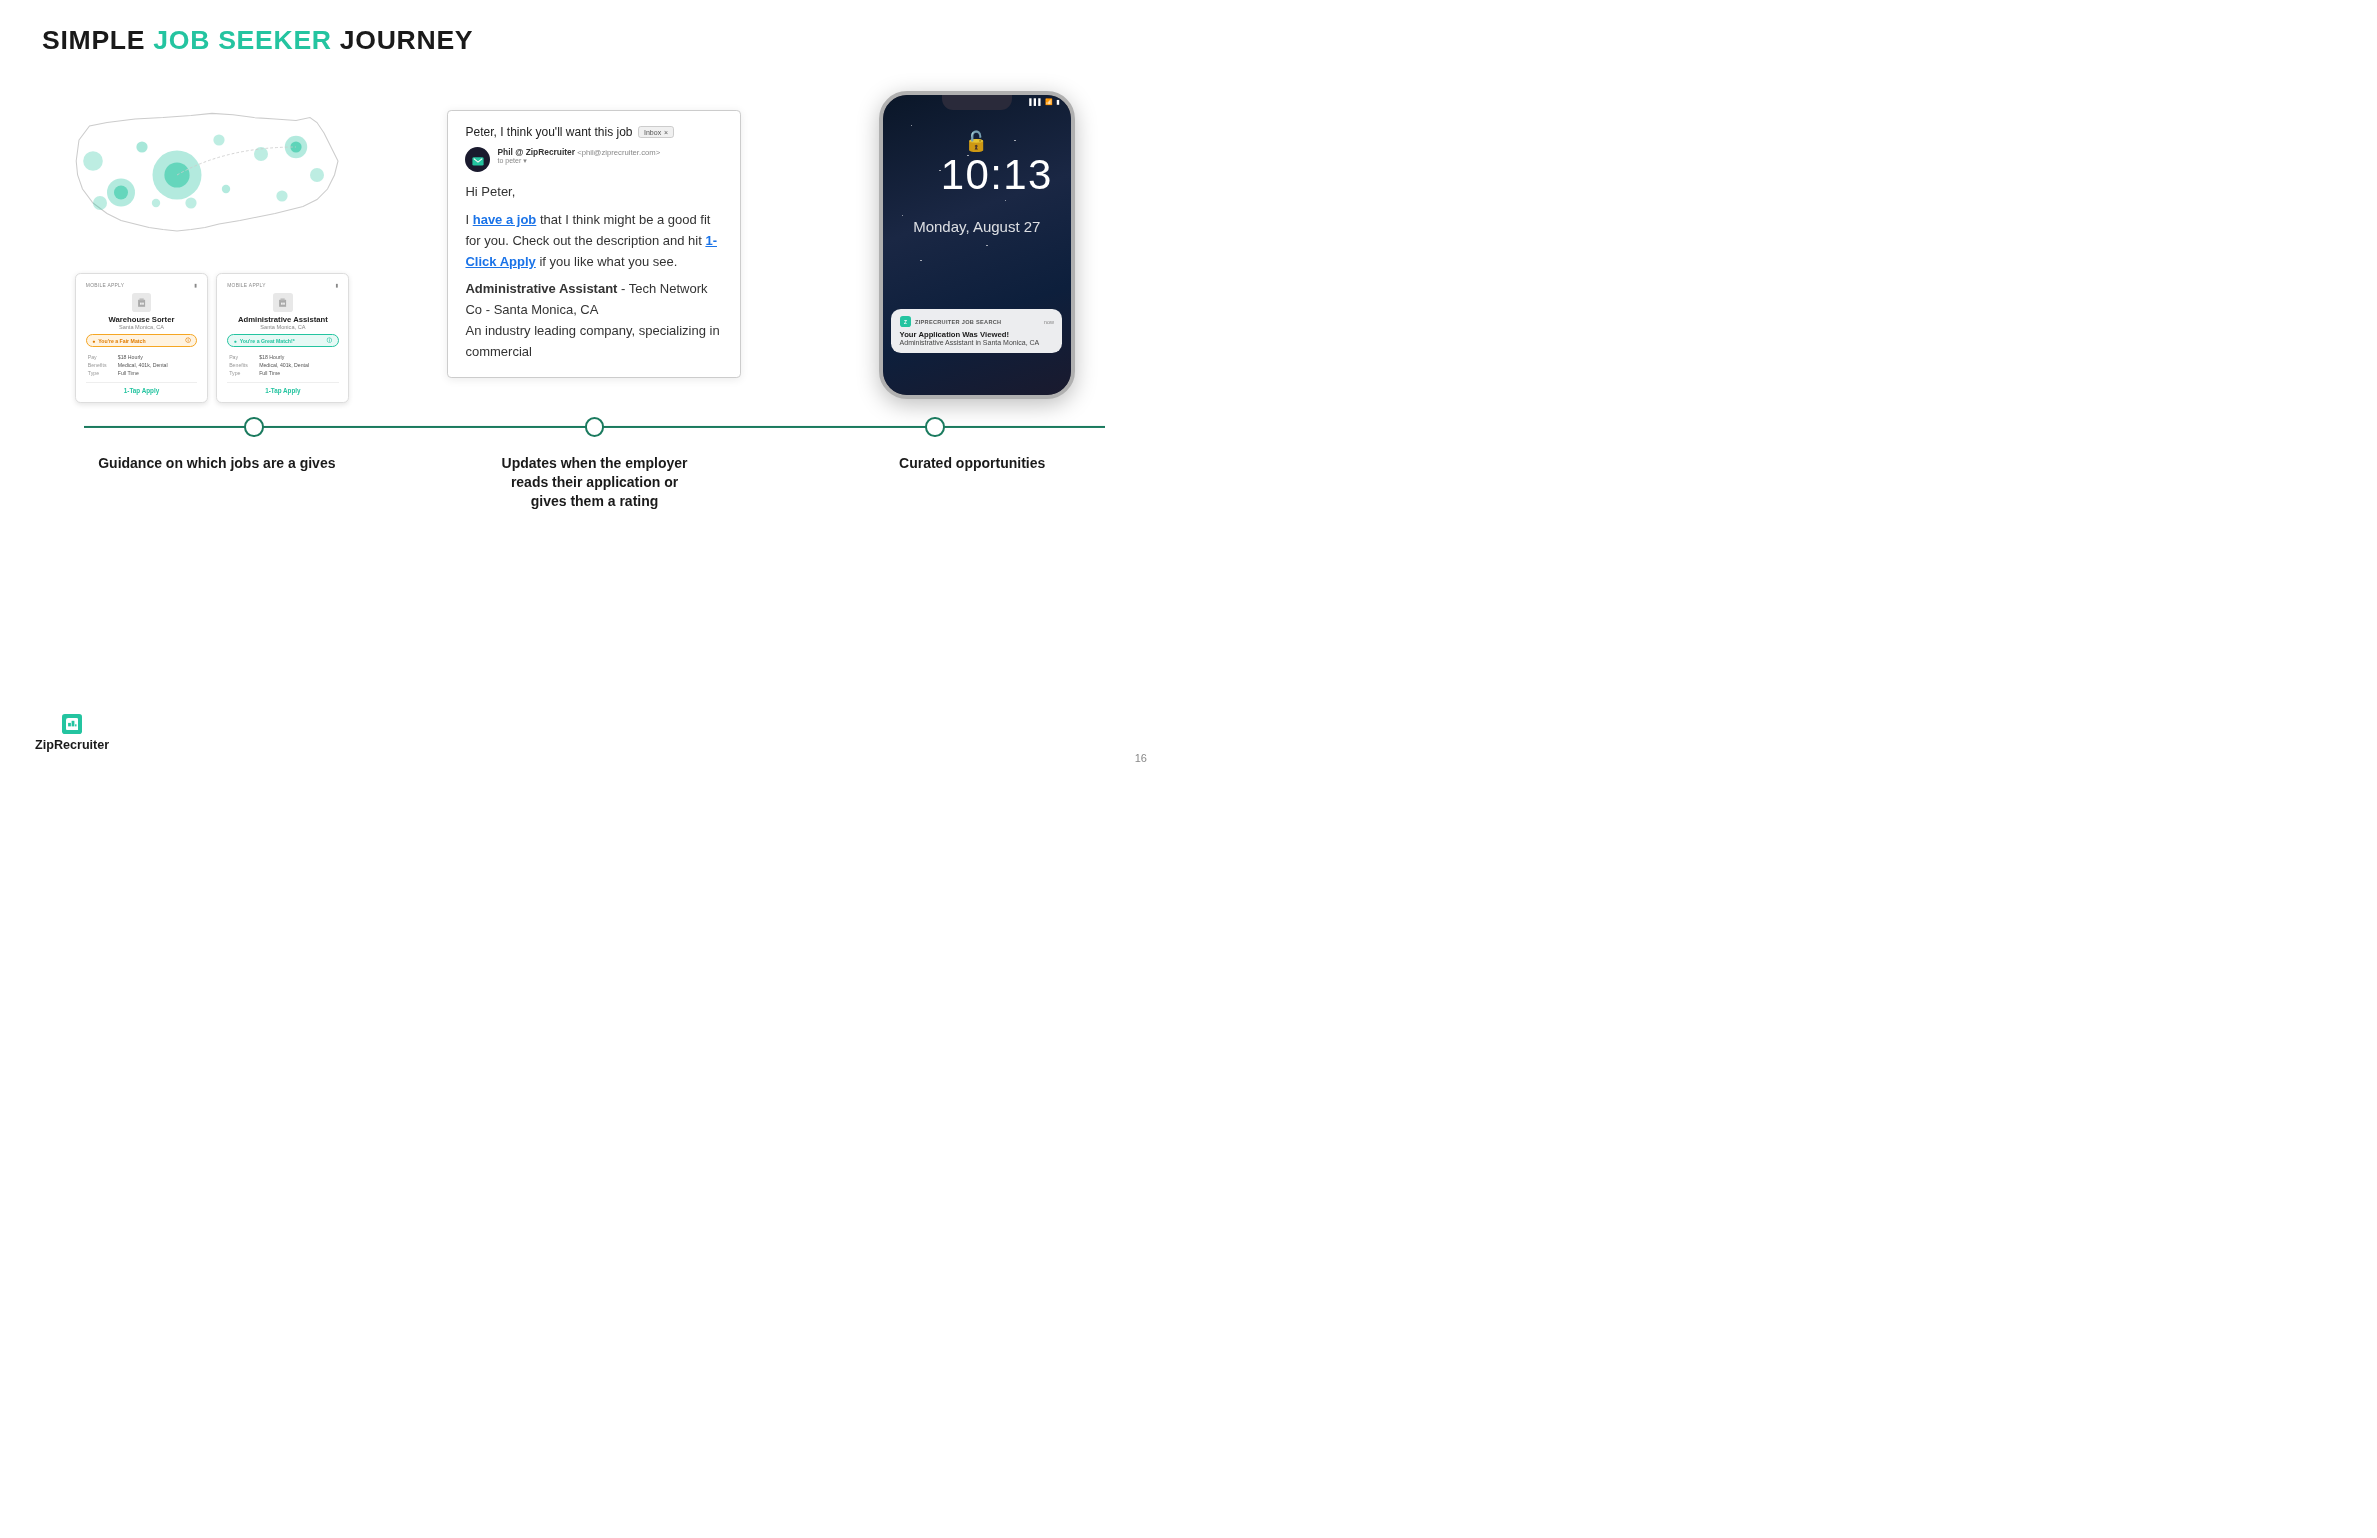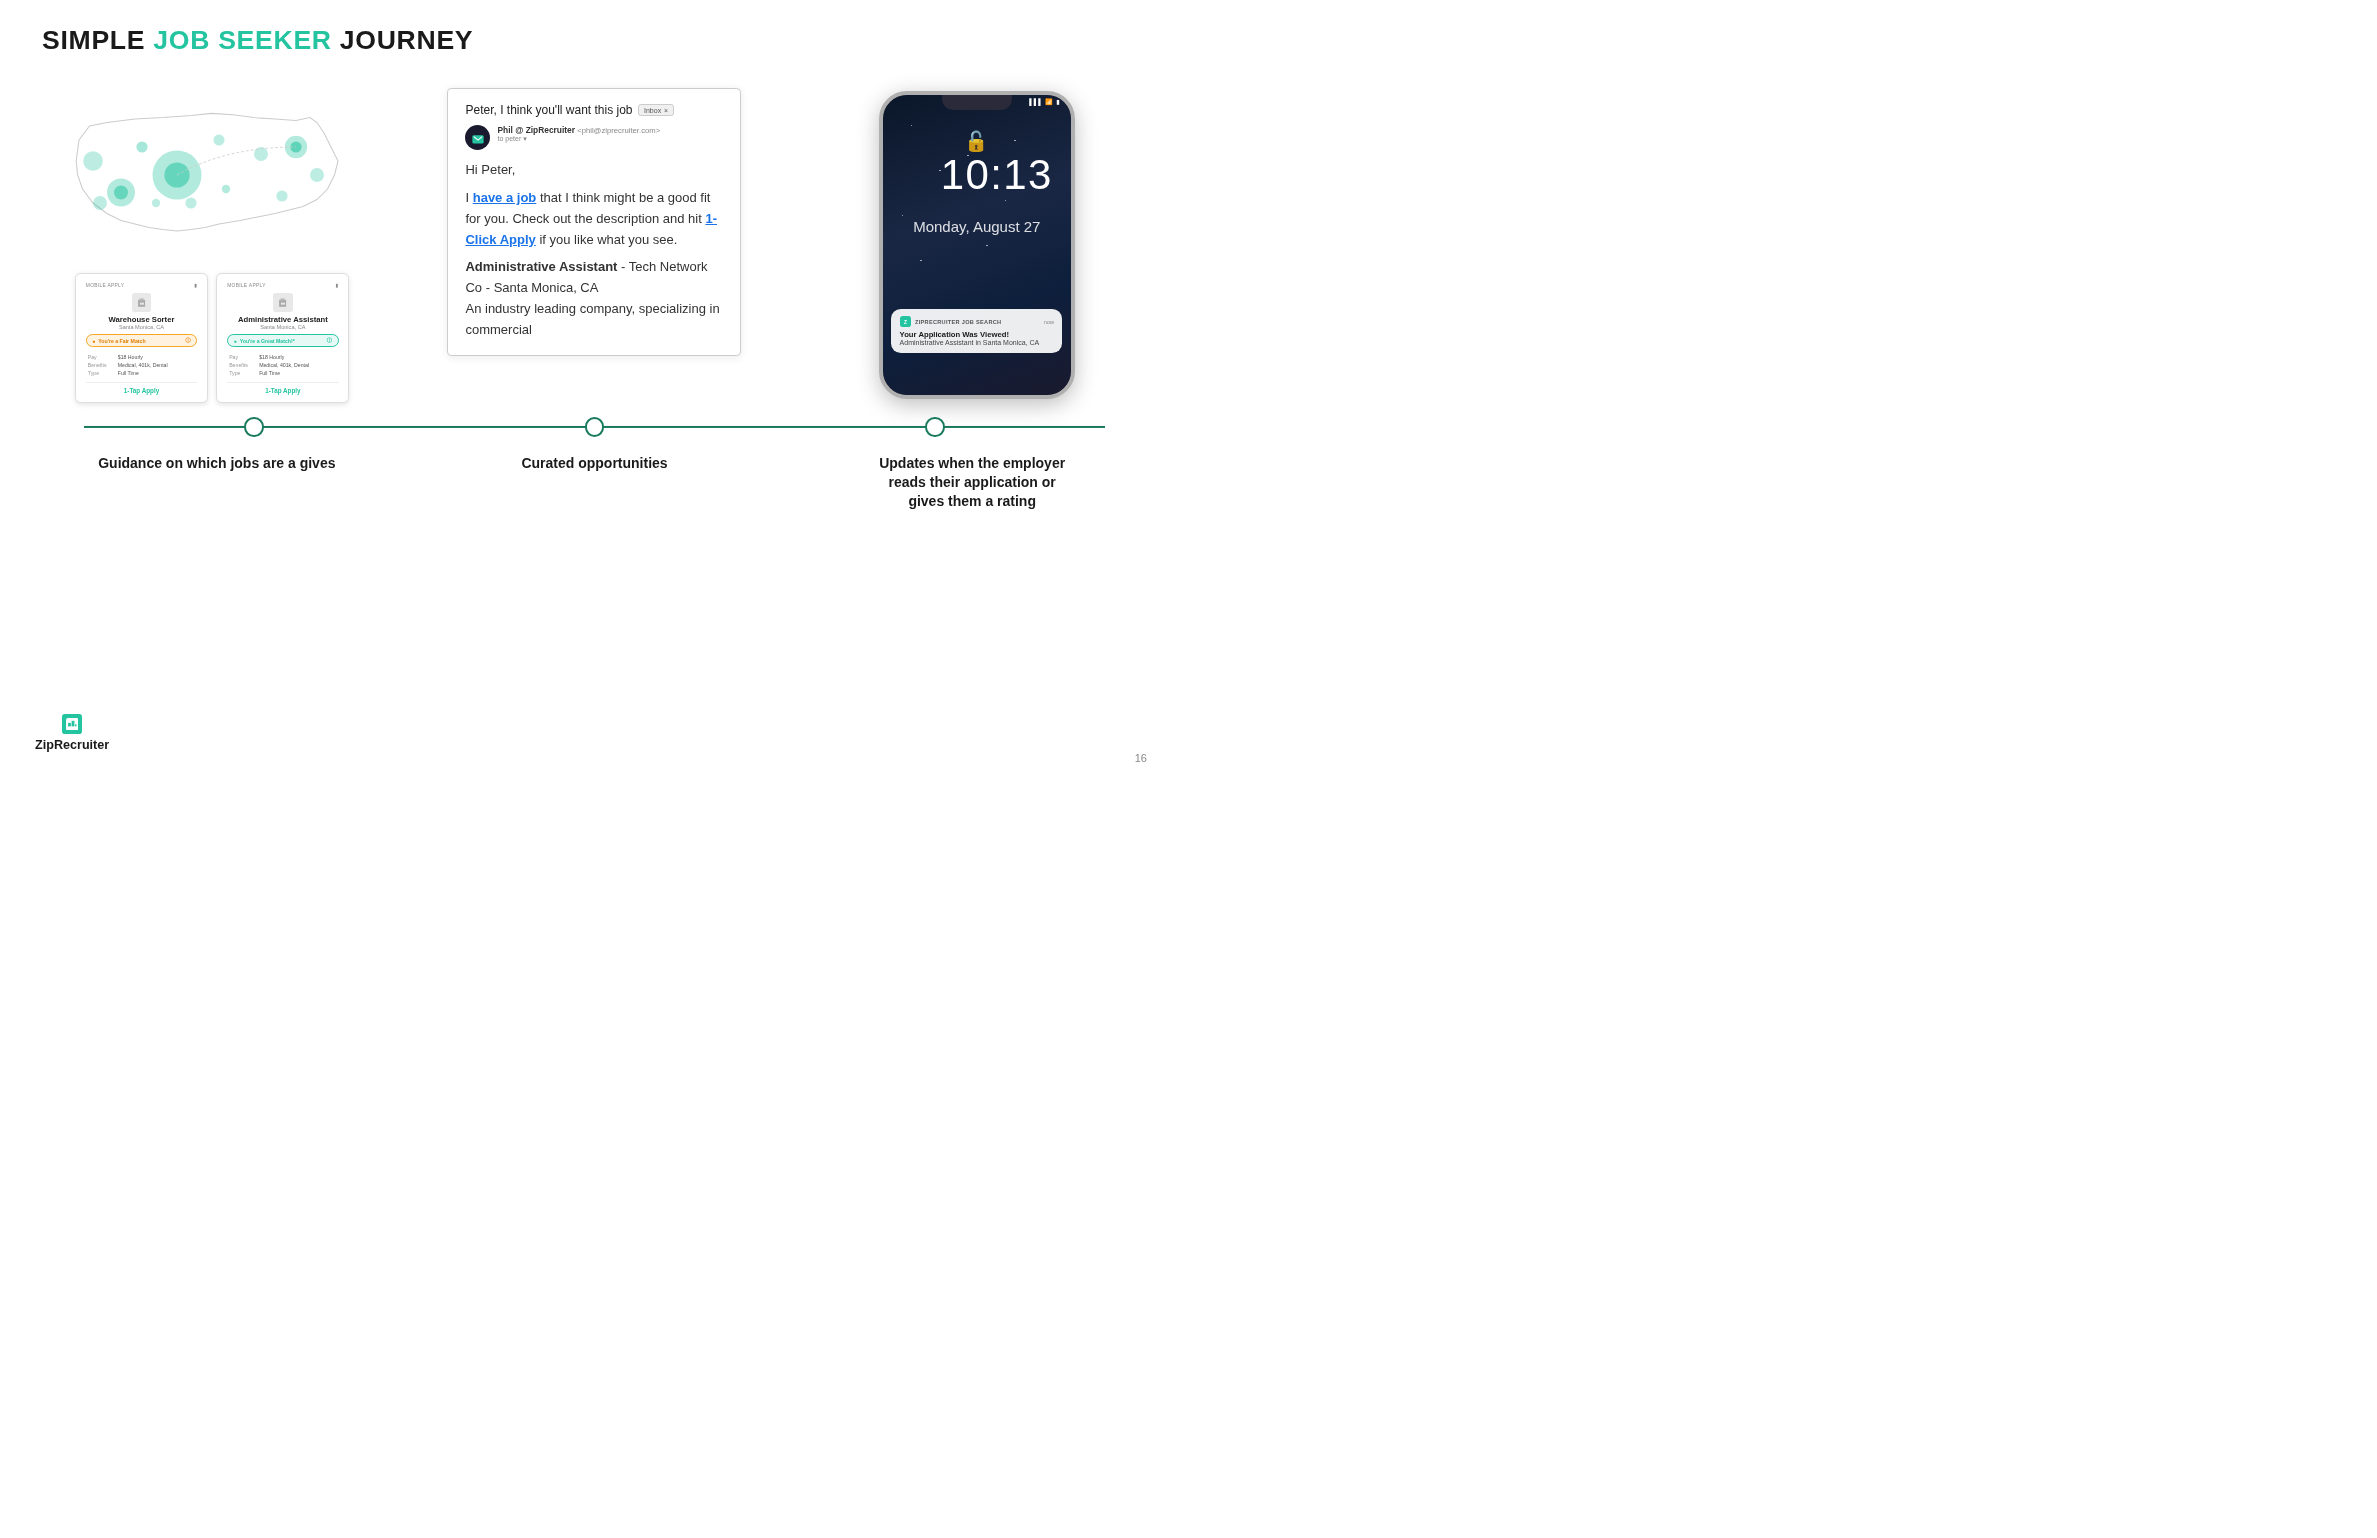--- a/index.html
+++ b/index.html
@@ -152,21 +152,21 @@
     }
 
     
     .email-card {
       background: #fff;
       border: 0.7px solid #ccc;
       border-radius: 4.2px;
       width: 294px;
       padding: 14px 17px;
       box-shadow: 0 1.4px 8.4px rgba(0,0,0,0.08);
-      margin-top: 4px;
+      margin-top: 26px;
     }
 
     .email-subject-row {
       display: flex;
       align-items: center;
       gap: 5.6px;
       margin-bottom: 8.4px;
     }
 
     .email-subject {
@@ -717,26 +717,26 @@
   <div class="timeline-row">
     <div class="timeline-line"></div>
     <div class="timeline-dot"></div>
     <div class="timeline-dot"></div>
     <div class="timeline-dot"></div>
   </div>
 </div>
 
 <div class="labels-row">
   <div class="label-item">Guidance on which jobs are a gives</div>
-  <div class="label-item">Curated opportunities</div>
   <div class="label-item">
     <span>Updates when the employer</span><br>
     <span>reads their application or</span><br>
     <span>gives them a rating</span>
   </div>
+  <div class="label-item">Curated opportunities</div>
 </div>
 
 <div class="page-footer">
   <div class="footer-logo">
     <div class="logo-icon">
       <svg width="12.6" height="12.6" viewBox="0 0 18 18">
         <rect width="18" height="18" rx="3" fill="#fff"></rect>
         <rect x="3" y="7" width="4" height="5" fill="#24c4a0"></rect>
         <rect x="8" y="4" width="4" height="8" fill="#24c4a0"></rect>
         <rect x="13" y="9" width="2" height="3" fill="#24c4a0"></rect>

